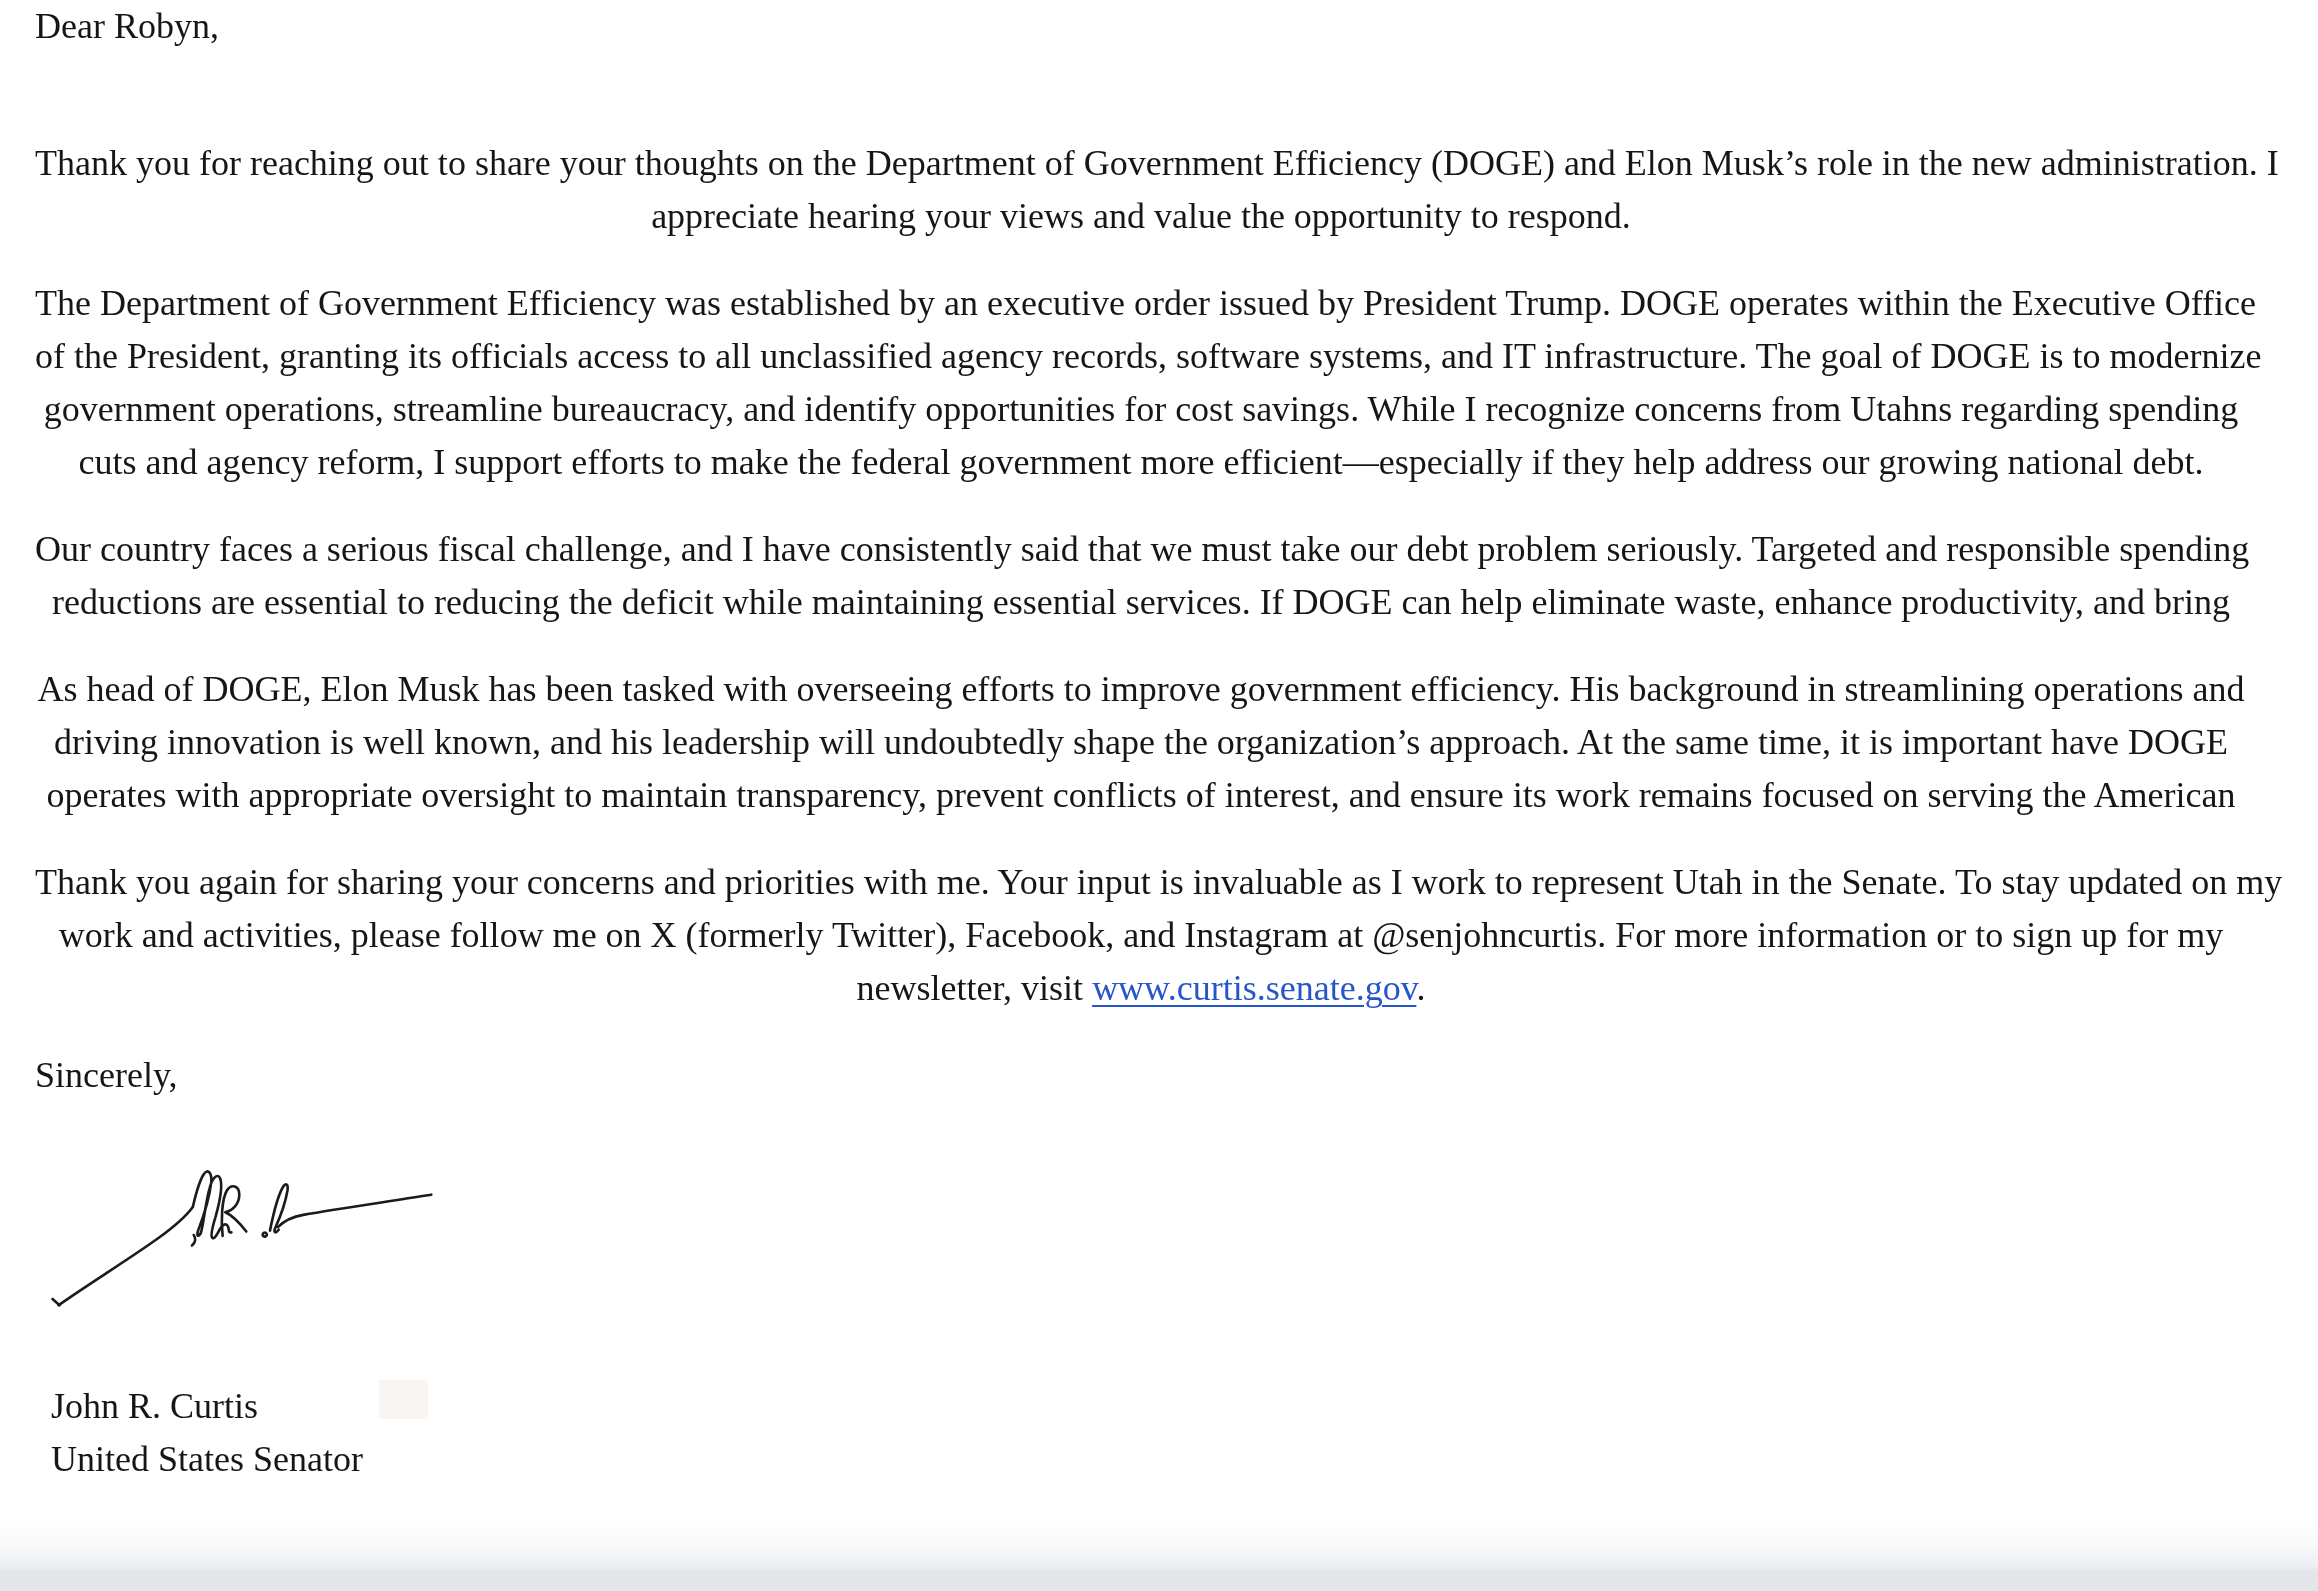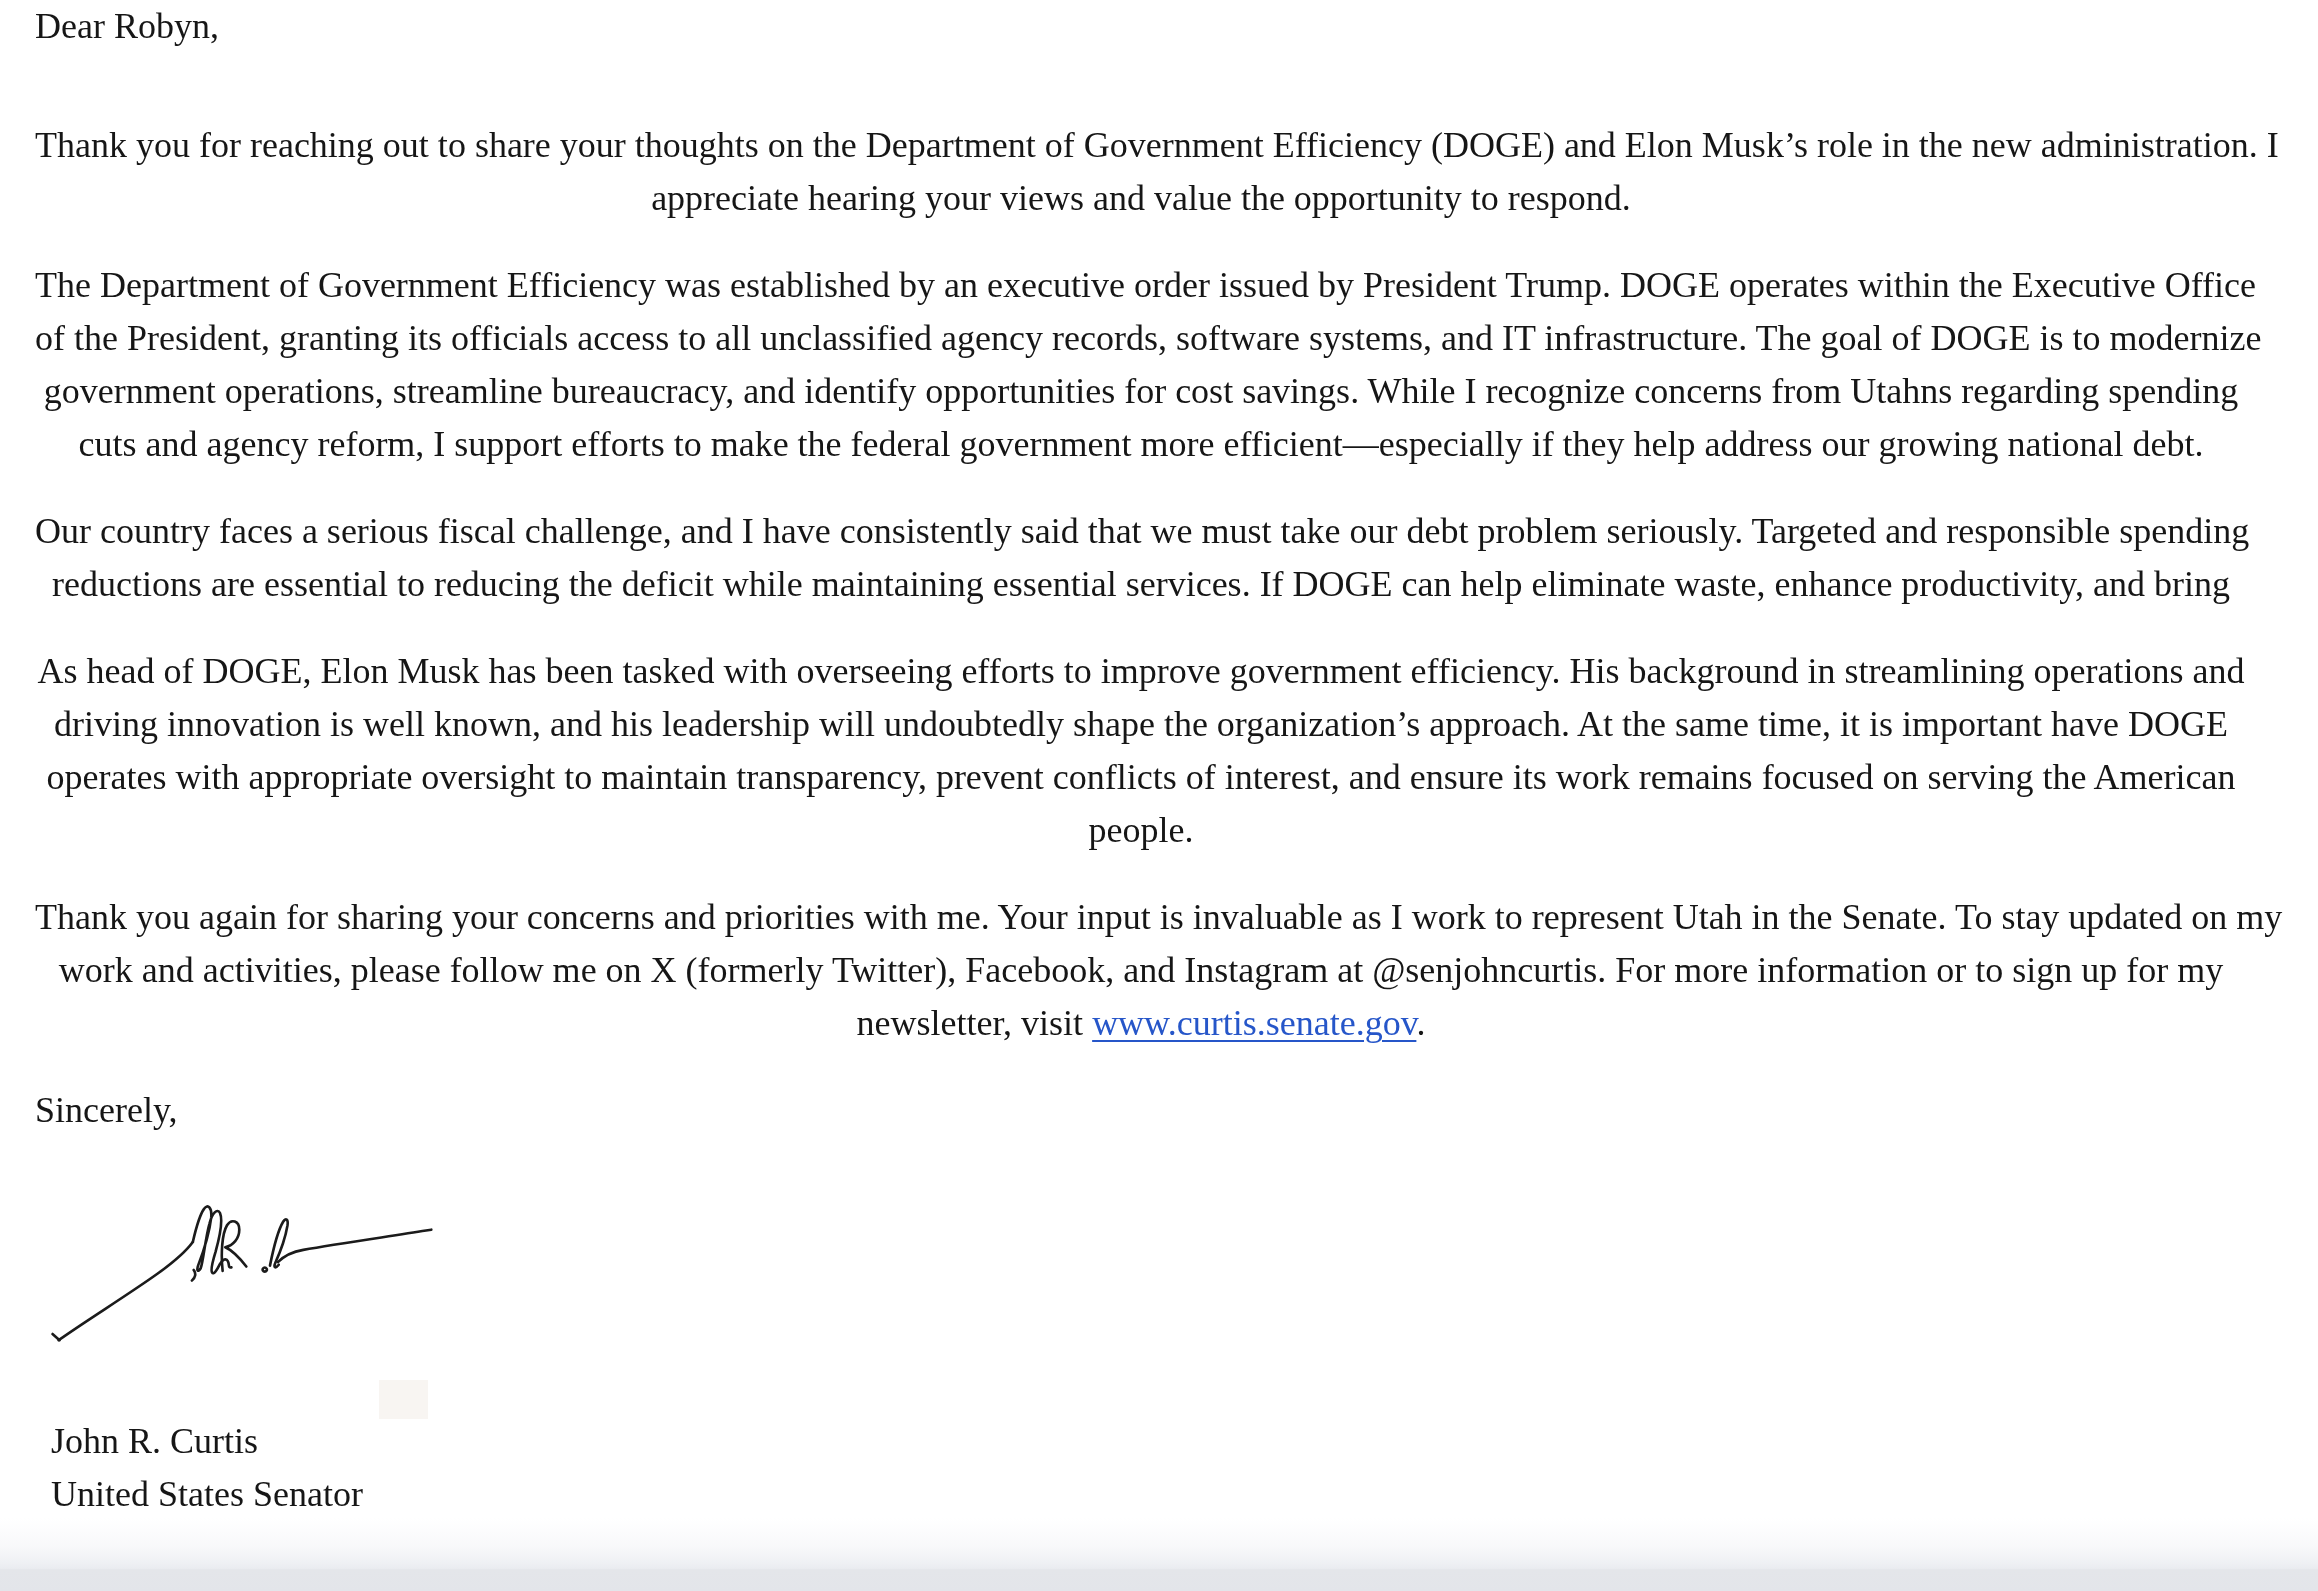--- a/index.html
+++ b/index.html
@@ -18,21 +18,21 @@
   .letter {
     position: absolute;
     left: 35px;
     top: 0;
     width: 2212px;
     font-size: 36px;
     line-height: 53px;
     z-index: 1;
   }
   .salutation {
-    margin: 0 0 66px 0;
+    margin: 0 0 84px 0;
     font-family: Liberation Serif, serif;
   }
   .paragraph {
     margin: 0 0 34px 0;
     text-align: center;
   }
   .line {
     white-space: nowrap;
   }
   .letter-link {
@@ -101,21 +101,20 @@
         <div class="line">cuts and agency reform, I support efforts to make the federal government more efficient—especially if they help address our growing national debt.</div>
       </div>
       <div class="paragraph">
         <div class="line">Our country faces a serious fiscal challenge, and I have consistently said that we must take our debt problem seriously. Targeted and responsible spending</div>
         <div class="line">reductions are essential to reducing the deficit while maintaining essential services. If DOGE can help eliminate waste, enhance productivity, and bring</div>
       </div>
       <div class="paragraph">
         <div class="line">As head of DOGE, Elon Musk has been tasked with overseeing efforts to improve government efficiency. His background in streamlining operations and</div>
         <div class="line">driving innovation is well known, and his leadership will undoubtedly shape the organization’s approach. At the same time, it is important have DOGE</div>
         <div class="line">operates with appropriate oversight to maintain transparency, prevent conflicts of interest, and ensure its work remains focused on serving the American</div>
-        <div class="line">people.</div>
       </div>
       <div class="paragraph">
         <div class="line">Thank you again for sharing your concerns and priorities with me. Your input is invaluable as I work to represent Utah in the Senate. To stay updated on my</div>
         <div class="line">work and activities, please follow me on X (formerly Twitter), Facebook, and Instagram at @senjohncurtis. For more information or to sign up for my</div>
         <div class="line"><span>newsletter, visit </span><a class="letter-link" href="#">www.curtis.senate.gov</a><span>.</span></div>
       </div>
     </div>
 
   <div class="closing">Sincerely,</div>
 

